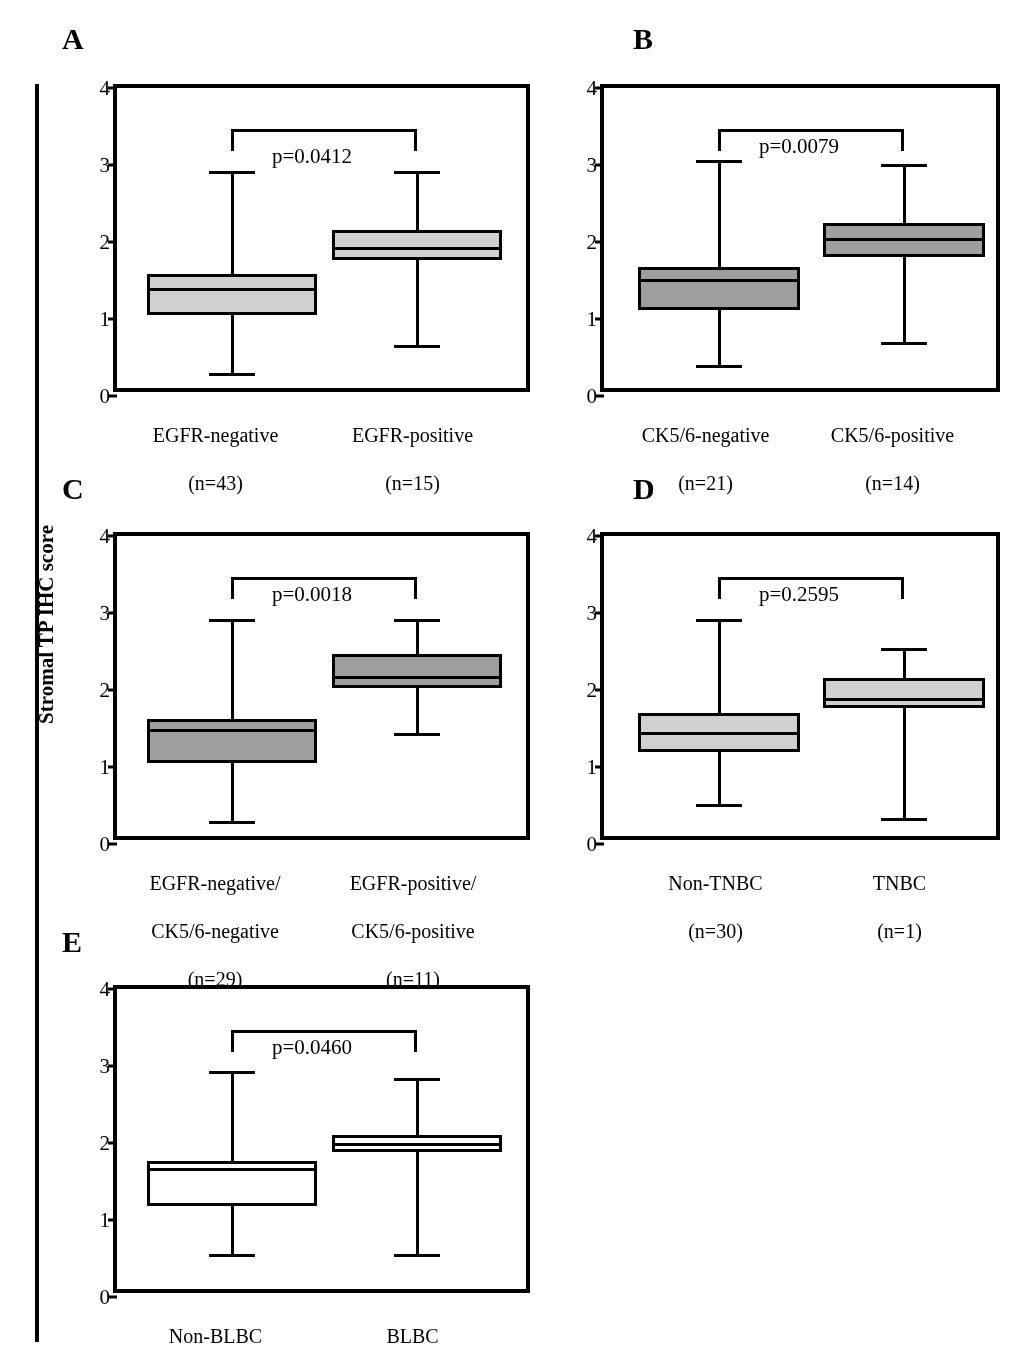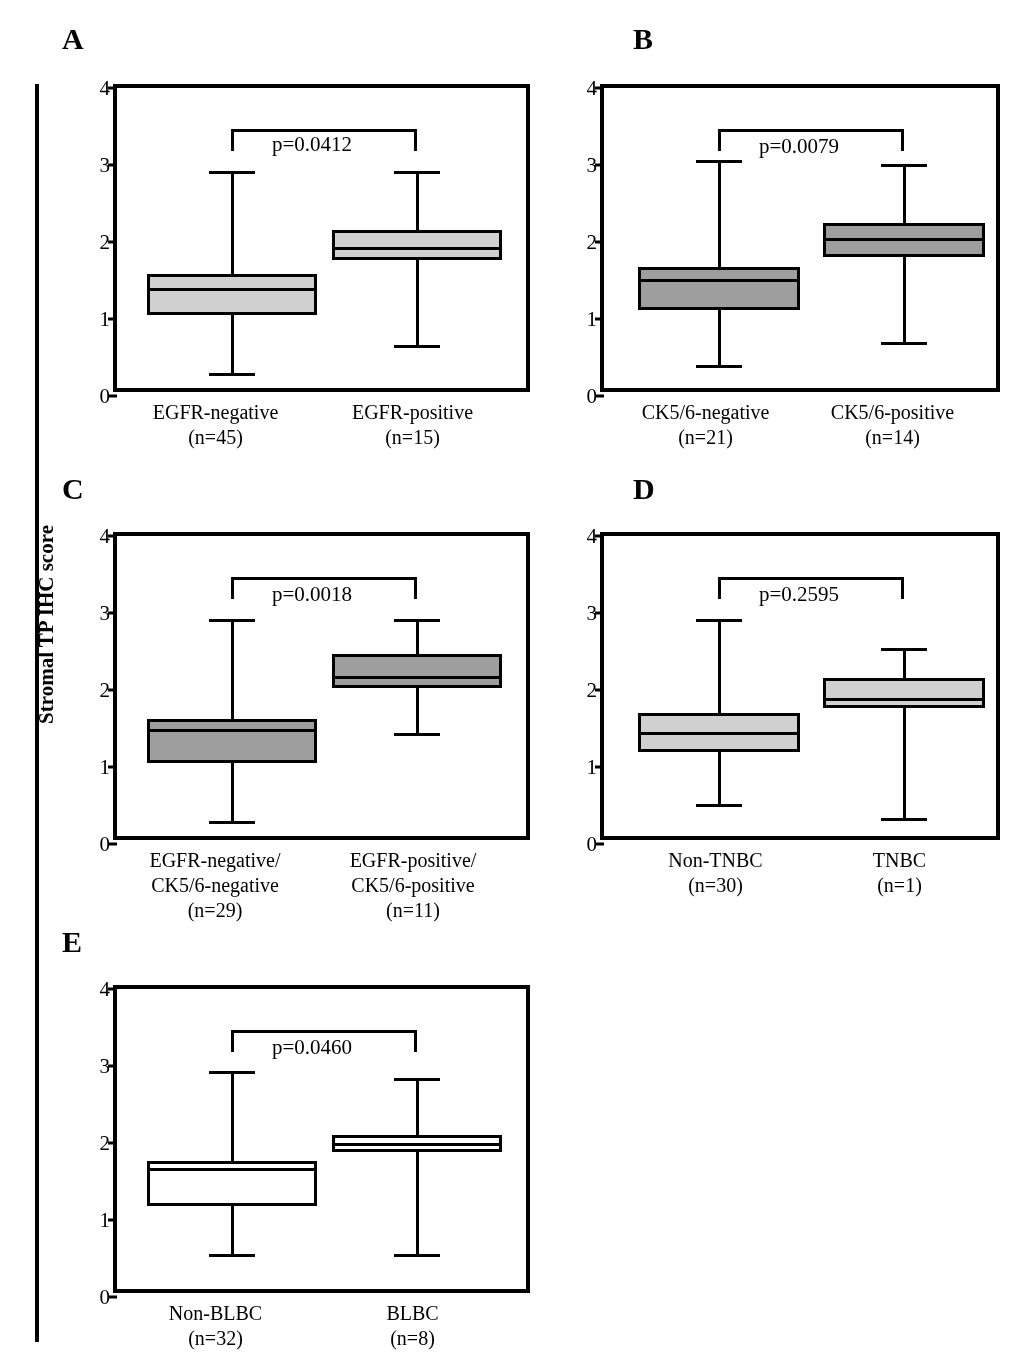--- a/index.html
+++ b/index.html
@@ -78,21 +78,21 @@
     white-space:nowrap;
     font-family:"Liberation Serif", serif;
   }
   .xlabel{
     position:absolute;
     text-align:center;
     font-size:20px;
     line-height:1.25;
     font-family:"Liberation Serif", serif;
   }
-  .xlabel div{white-space:nowrap;}
+  .xlabel div{white-space:nowrap;margin-top:23px;}
 </style>
 </head>
 <body>
 
 <div id="figure">
 
   <div class="ylabel-bar"></div>
   <div class="ylabel-text">Stromal TP IHC score</div>
 
   <div class="panel">
@@ -127,26 +127,26 @@
         <div class="cap" style="left:277px;top:257px;width:46px;"></div>
         <div class="boxrect" style="left:215px;top:142px;width:170px;height:30px;background:#d0d0d0;"></div>
         <div class="median" style="left:215px;top:159px;width:170px;"></div>
       </div>
 
       <div class="bracket" style="left:114px;top:41px;width:186px;height:22px;">
         <div class="bh" style="width:186px;"></div>
         <div class="bl" style="height:22px;"></div>
         <div class="br" style="height:22px;"></div>
       </div>
-      <div class="pval" style="left:155px;top:44px;">p=0.0412</div>
+      <div class="pval" style="left:155px;top:56px;">p=0.0412</div>
     </div>
 
     <div class="xlabel" style="left:128px;top:400px;width:175px;">
       <div>EGFR-negative</div>
-      <div>(n=45)</div>
+      <div>(n=43)</div>
     </div>
     <div class="xlabel" style="left:325px;top:400px;width:175px;">
       <div>EGFR-positive</div>
       <div>(n=15)</div>
     </div>
   </div>
 
   <div class="panel">
     <div class="panel-letter" style="left:633px;top:22px;">B</div>
 

